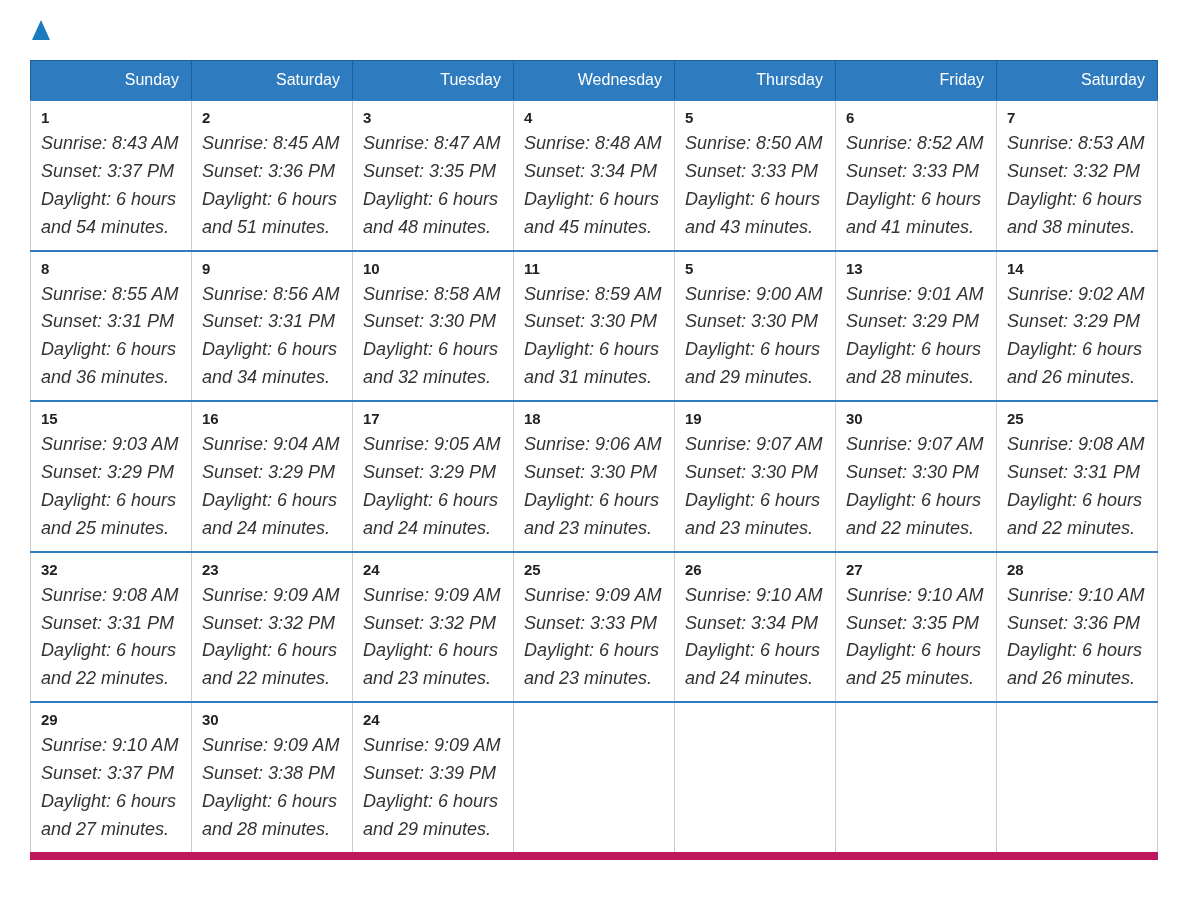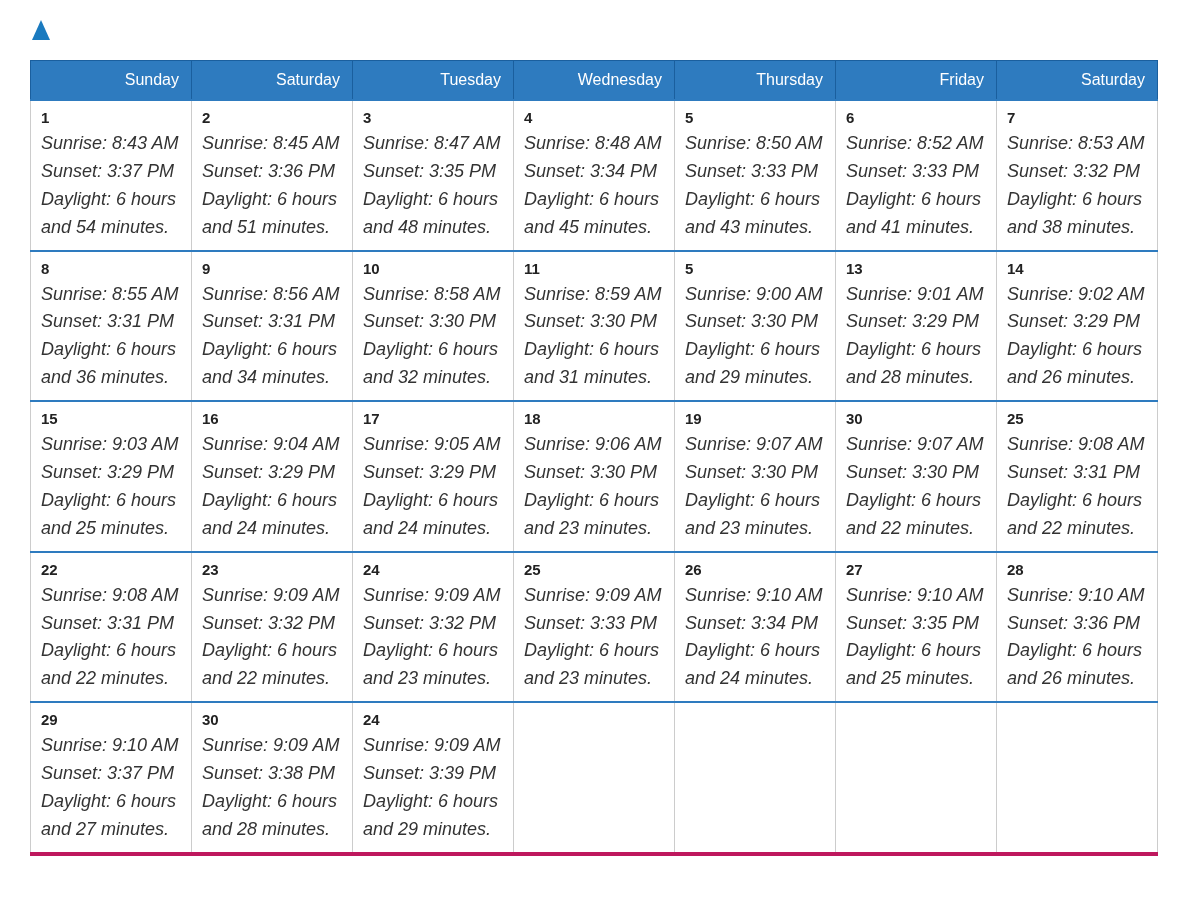--- a/index.html
+++ b/index.html
@@ -68,21 +68,21 @@
     .day-info {
       font-size: 18px;
       line-height: 1.55;
       color: #333;
       font-style: italic;
     }
     .calendar tr td {
       border-bottom: 1px solid #ccc;
     }
     .calendar tbody tr:last-child td {
-      border-bottom: 4px solid #be185d;
+      border-bottom: 8px solid #be185d;
     }
     .empty-cell {
       background: #fff;
     }
   </style>
 </head>
 <body>
 
 <div class="header">
   <div class="logo">
@@ -200,21 +200,21 @@
         <span class="day-number">30</span>
         <div class="day-info">Sunrise: 9:07 AM<br>Sunset: 3:30 PM<br>Daylight: 6 hours<br>and 22 minutes.</div>
       </td>
         <td>
         <span class="day-number">25</span>
         <div class="day-info">Sunrise: 9:08 AM<br>Sunset: 3:31 PM<br>Daylight: 6 hours<br>and 22 minutes.</div>
       </td>
       </tr>
       <tr>
         <td>
-        <span class="day-number">22</span>
+        <span class="day-number">32</span>
         <div class="day-info">Sunrise: 9:08 AM<br>Sunset: 3:31 PM<br>Daylight: 6 hours<br>and 22 minutes.</div>
       </td>
         <td>
         <span class="day-number">23</span>
         <div class="day-info">Sunrise: 9:09 AM<br>Sunset: 3:32 PM<br>Daylight: 6 hours<br>and 22 minutes.</div>
       </td>
         <td>
         <span class="day-number">24</span>
         <div class="day-info">Sunrise: 9:09 AM<br>Sunset: 3:32 PM<br>Daylight: 6 hours<br>and 23 minutes.</div>
       </td>

